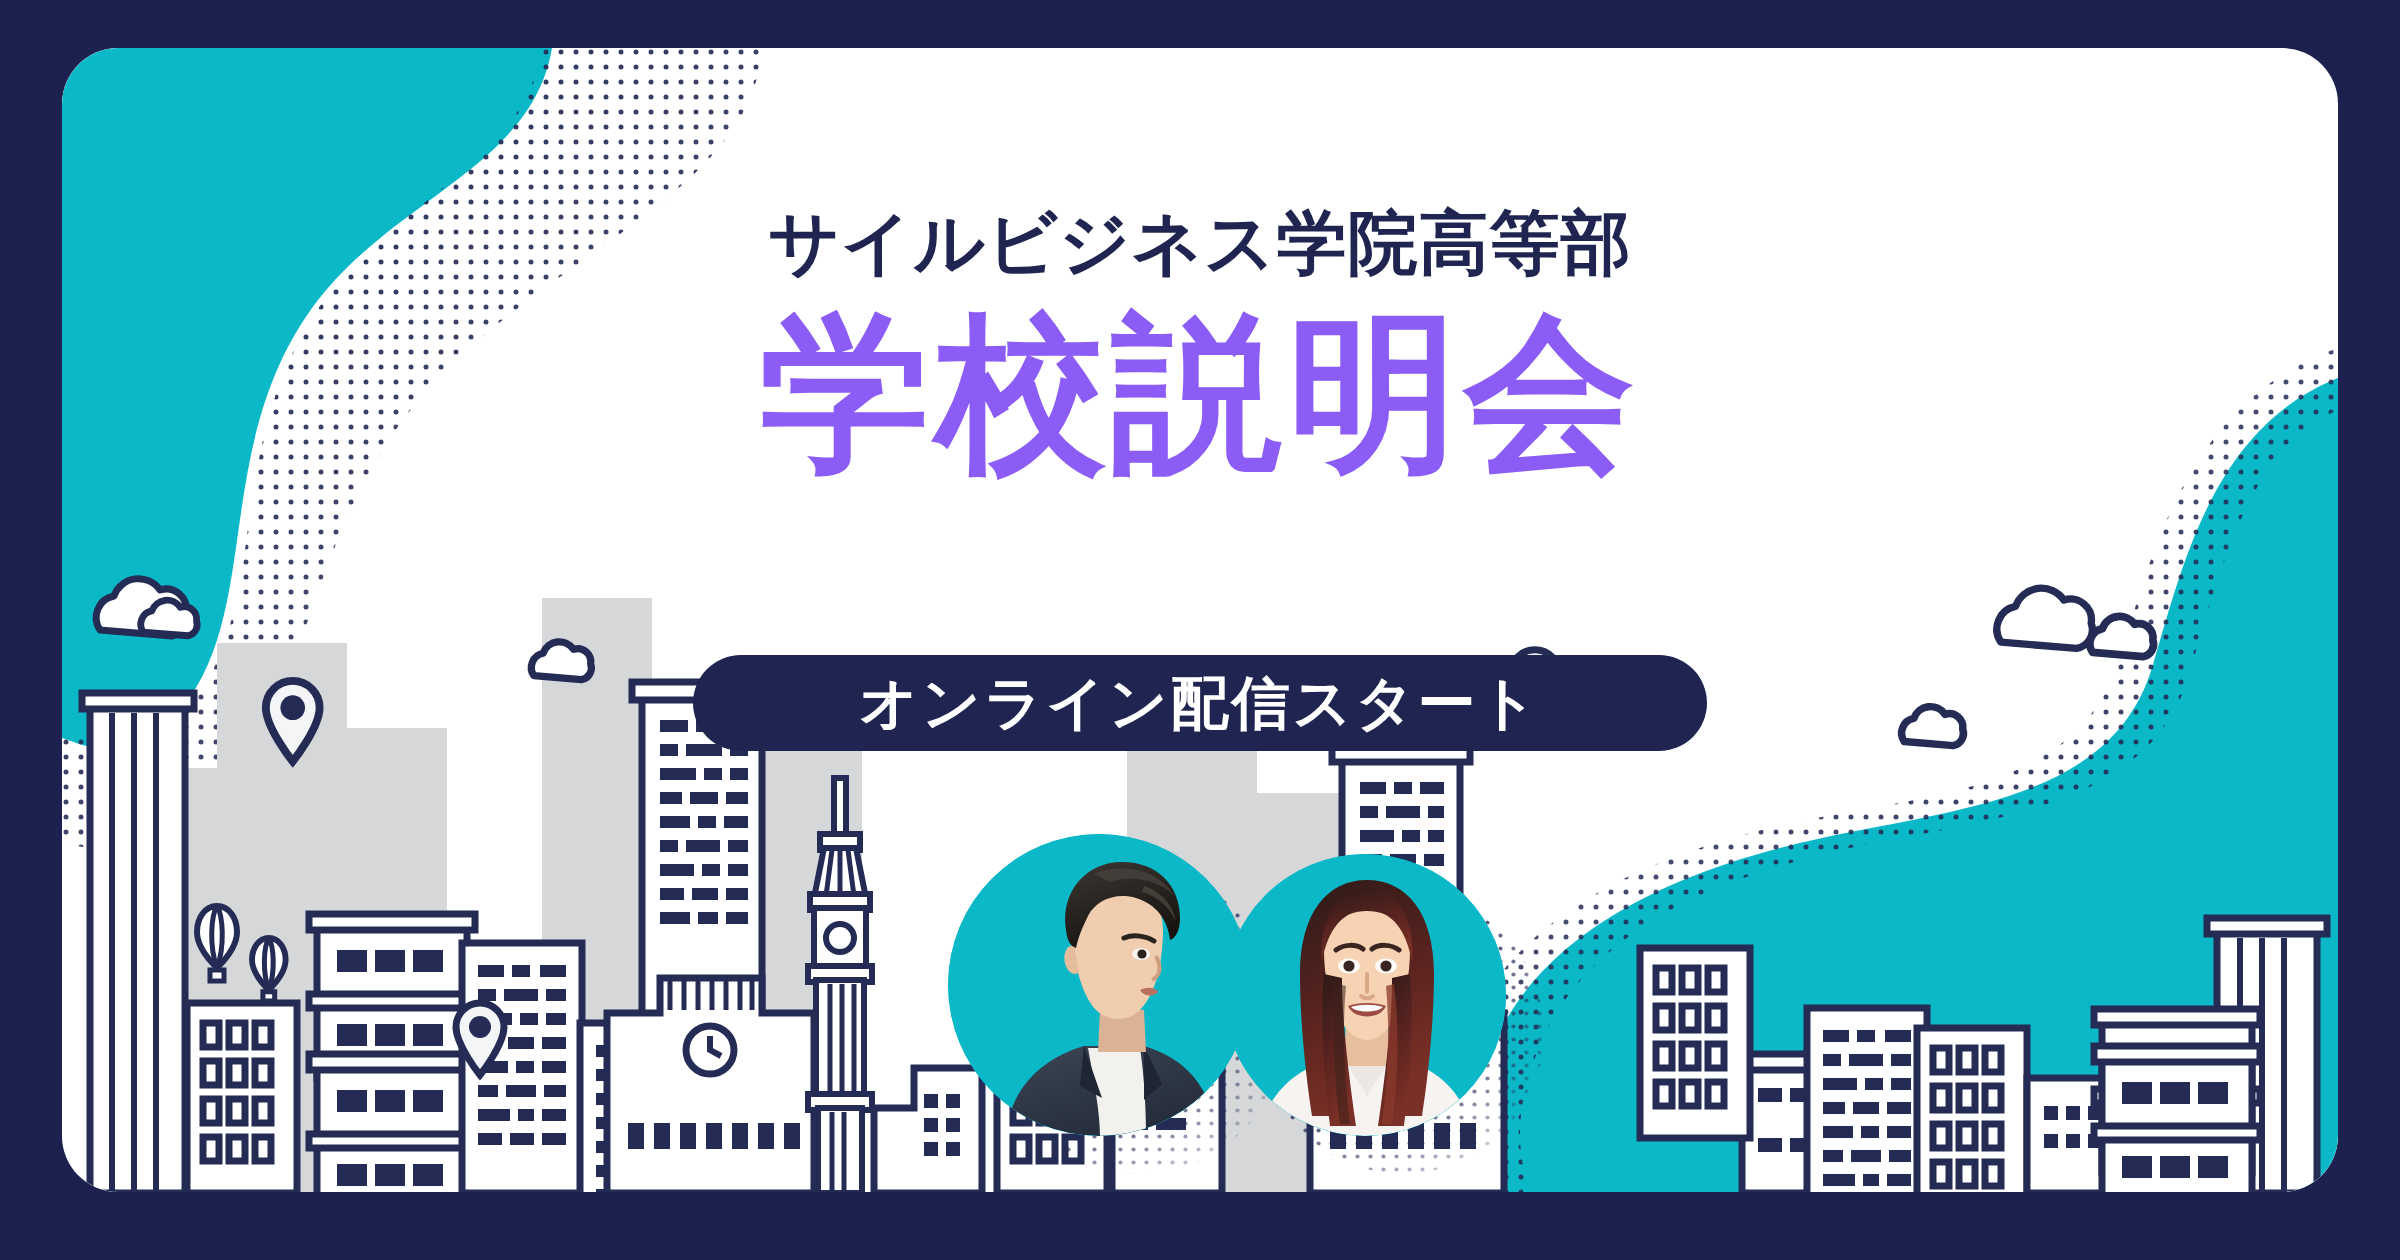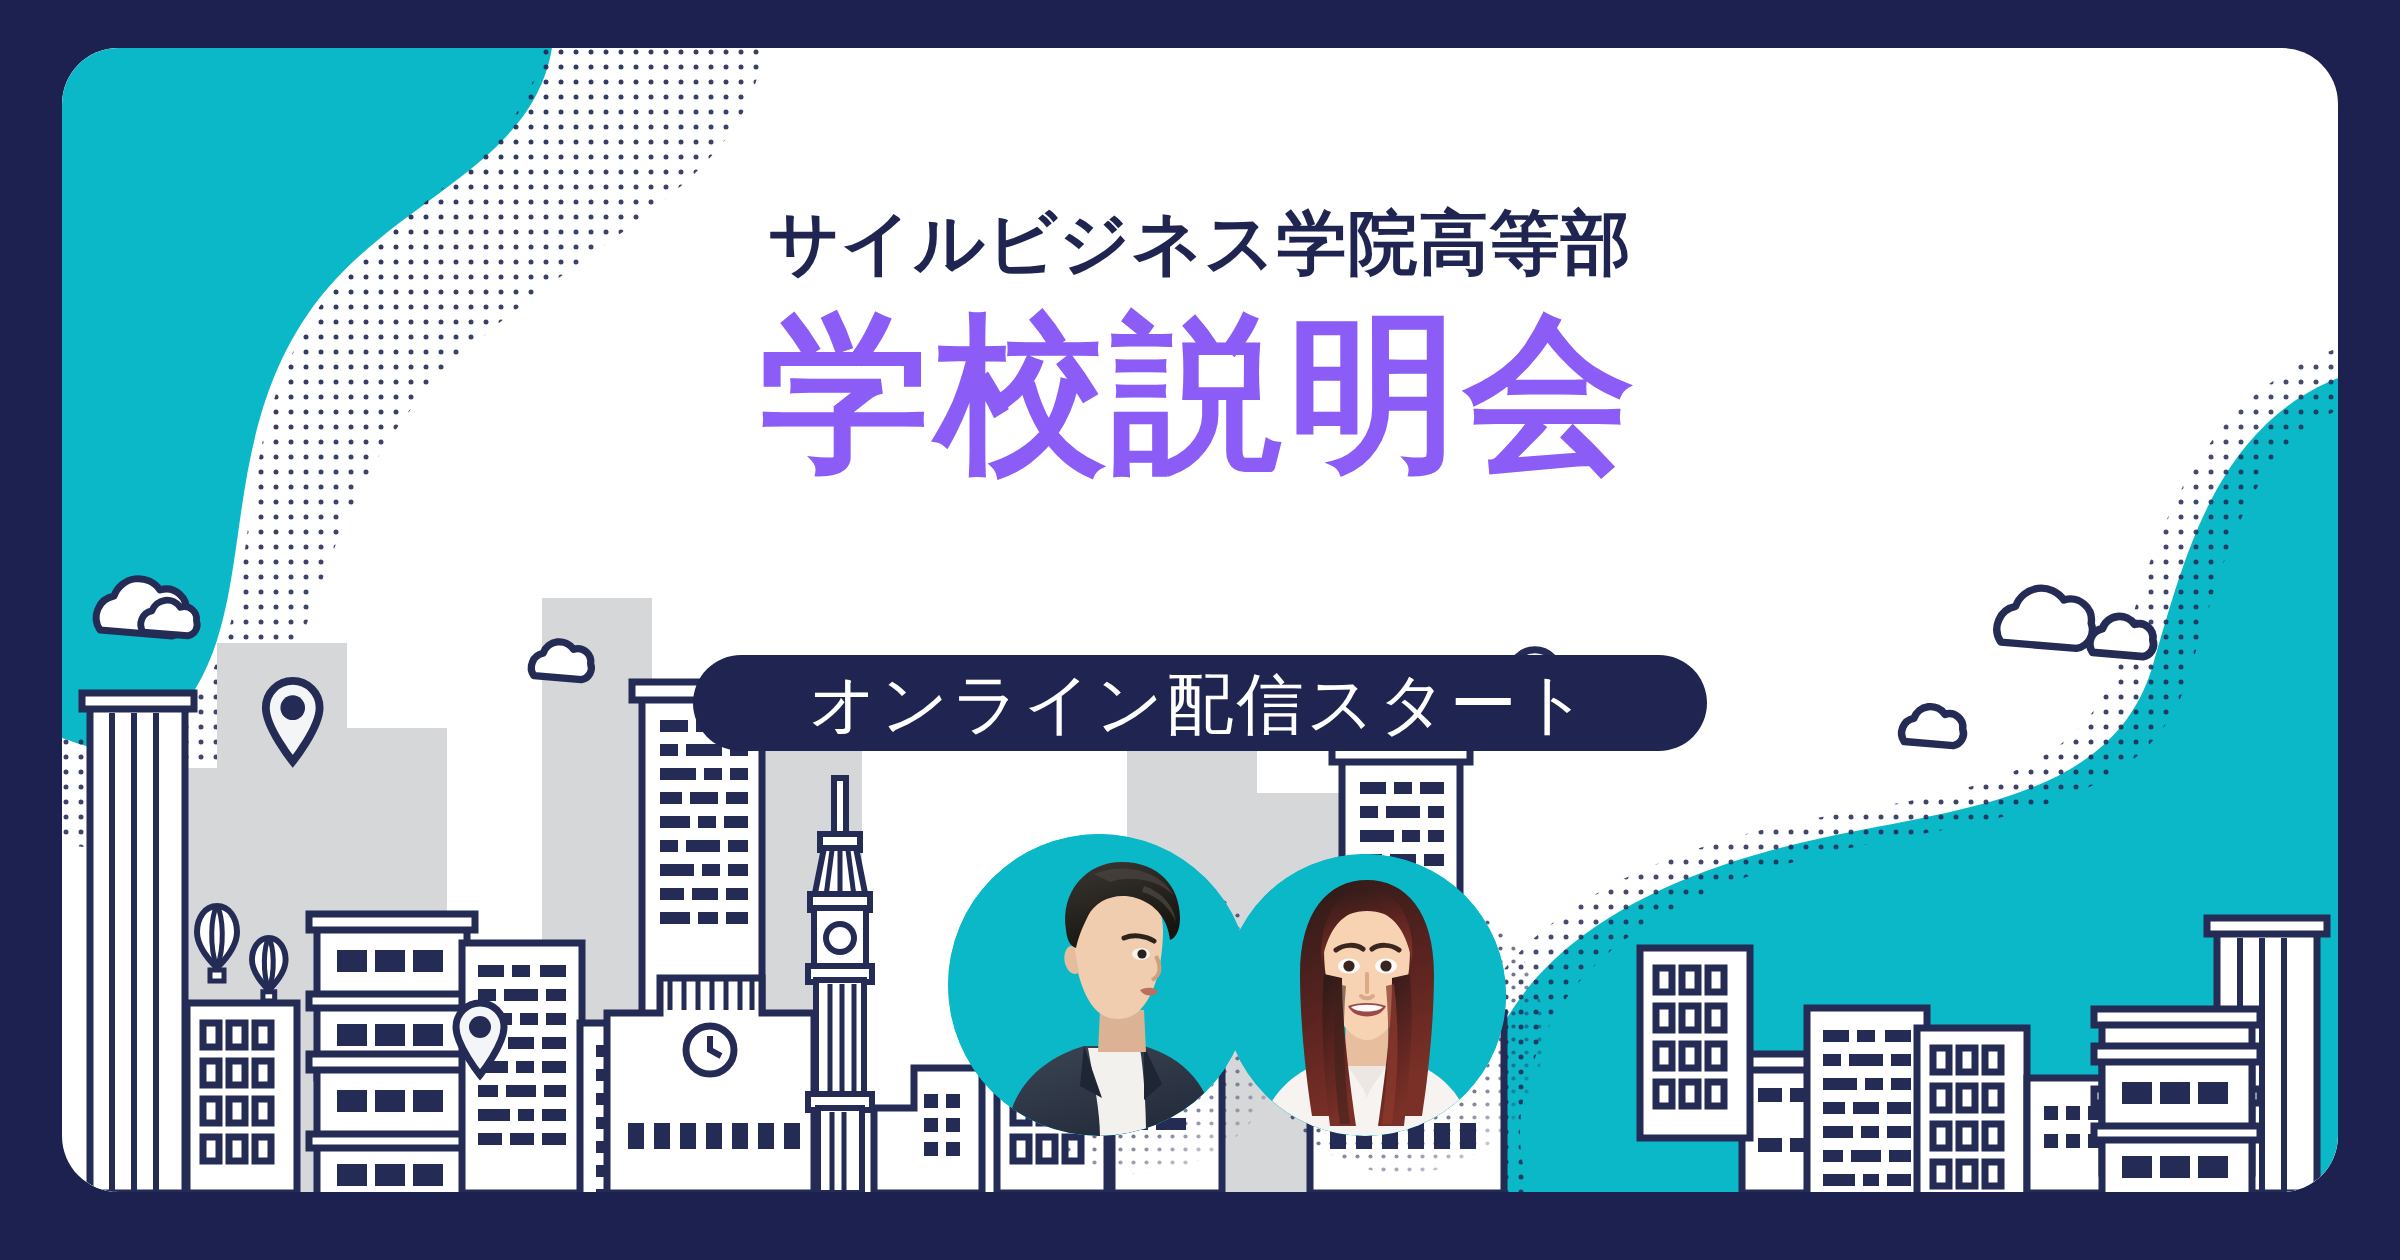--- a/index.html
+++ b/index.html
@@ -63,22 +63,22 @@
 
   #badge {
     position:absolute;
     left:631px; top:607px;
     width:1014px; height:96px;
     background:#1f2550;
     border-radius:48px;
     display:flex; align-items:center; justify-content:center;
   }
   #badge-label {
-    font-size:67px;
-    font-weight:normal;
+    font-size:58px;
+    font-weight:bold;
     letter-spacing:3px;
     color:#ffffff;
     line-height:1;
     white-space:nowrap;
   }
 
   
   .avatar-wrap { position:absolute; }
   .avatar-dots { position:absolute; inset:0; }
   .avatar-circle {

